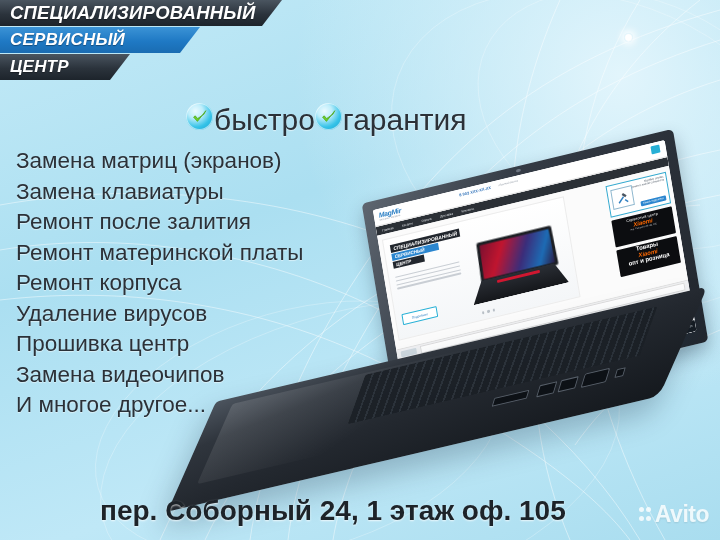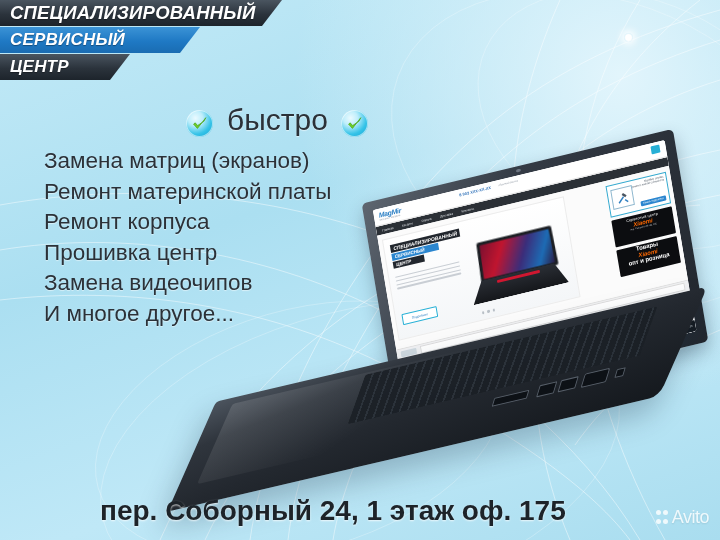--- a/index.html
+++ b/index.html
@@ -48,41 +48,40 @@
   }
 
   
   .headline{
     position:absolute;left:148px;top:55px;width:420px;
     font-size:39px;font-weight:400;color:#2b3138;letter-spacing:-.4px;
     text-shadow:0 1px 1px rgba(255,255,255,.55);
   }
   .subline{
     position:absolute;left:186px;top:103px;
-    display:flex;align-items:flex-end;
+    display:flex;align-items:flex-start;
     font-size:30px;font-weight:400;color:#2b3138;
     text-shadow:0 1px 1px rgba(255,255,255,.55);
-    gap:13px;
   }
   .check{
     width:27px;height:27px;border-radius:50%;
     background:radial-gradient(circle at 35% 30%,#eafaff 0%,#bfeefb 28%,#36c3e8 62%,#0f9fd0 100%);
     box-shadow:inset 0 0 0 1px rgba(255,255,255,.55);
     display:inline-flex;align-items:center;justify-content:center;
     margin-right:1px;flex:none;
   }
   .check svg{display:block;}
 
   
   .services{
     position:absolute;left:16px;top:146px;width:340px;
     font-size:22.5px;line-height:30.5px;color:#2b3138;
     text-shadow:0 1px 1px rgba(255,255,255,.5);
   }
-  .services div{white-space:nowrap;margin-left:28px;}
+  .services div{white-space:nowrap;}
 
   
   .address{
     position:absolute;left:100px;top:495px;
     font-size:28px;font-weight:bold;color:#1d2329;
     text-shadow:0 1px 2px rgba(255,255,255,.75);
     white-space:nowrap;
   }
 
   
@@ -93,21 +92,21 @@
   }
   .avito-dots{
     width:13px;height:19px;margin-right:3px;position:relative;
   }
   .avito-dots i{position:absolute;width:5px;height:5px;border-radius:50%;background:#ffffff;}
   .avito-dots i:nth-child(1){left:0;top:2px;}
   .avito-dots i:nth-child(2){left:7px;top:2px;}
   .avito-dots i:nth-child(3){left:0;top:11px;}
   .avito-dots i:nth-child(4){left:7px;top:11px;}
   .avito-word{
-    font-size:18px;font-weight:normal;color:#ffffff;letter-spacing:-.5px;
+    font-size:23px;font-weight:bold;color:#ffffff;letter-spacing:-.5px;
     text-shadow:0 1px 2px rgba(0,0,0,.13);
   }
 
   
   .laptop{position:absolute;left:185px;top:165px;width:510px;height:310px;}
   .lid{
     position:absolute;left:190px;top:0;width:320px;height:215px;
     background:linear-gradient(125deg,#5e6670 0%,#343b45 35%,#22272e 100%);
     border-radius:5px;
     transform:rotate(-13.5deg) skewX(-4deg);
@@ -283,26 +282,30 @@
       <svg width="19" height="19" viewBox="0 0 24 24" aria-hidden="true">
         <path d="M4.5 12.8 L9.4 18.2 L20 4.6 L17.6 9.2 L9.6 14.6 L6.6 11.2 Z" fill="#6ecf2a" stroke="#4ba318" stroke-width="0.9" stroke-linejoin="round"></path>
       </svg>
     </span>
     <span>быстро</span>
     <span class="check">
       <svg width="19" height="19" viewBox="0 0 24 24" aria-hidden="true">
         <path d="M4.5 12.8 L9.4 18.2 L20 4.6 L17.6 9.2 L9.6 14.6 L6.6 11.2 Z" fill="#6ecf2a" stroke="#4ba318" stroke-width="0.9" stroke-linejoin="round"></path>
       </svg>
     </span>
+    <span>гарантия</span>
   </div>
 
   <div class="services">
     <div>Замена матриц (экранов)</div>
+    <div>Замена клавиатуры</div>
+    <div>Ремонт после залития</div>
     <div>Ремонт материнской платы</div>
     <div>Ремонт корпуса</div>
+    <div>Удаление вирусов</div>
     <div>Прошивка центр</div>
     <div>Замена видеочипов</div>
     <div>И многое другое...</div>
   </div>
 
   <div class="laptop">
     <div class="lid">
       <div class="lidlogo"></div>
       <div class="screen">
         <div class="site">
@@ -432,21 +435,21 @@
       <div class="ports">
         <div class="port p-sd"></div>
         <div class="port p-u1"></div>
         <div class="port p-u2"></div>
         <div class="port p-vga"></div>
         <div class="port p-lock"></div>
       </div>
     </div>
   </div>
 
-  <div class="address">пер. Соборный 24, 1 этаж оф. 175</div>
+  <div class="address">пер. Соборный 24, 1 этаж оф. 105</div>
 
   <div class="avito">
     <div class="avito-dots">
       <i></i>
         <i></i>
         <i></i>
         <i></i>
     </div>
     <div class="avito-word">Avito</div>
   </div>

